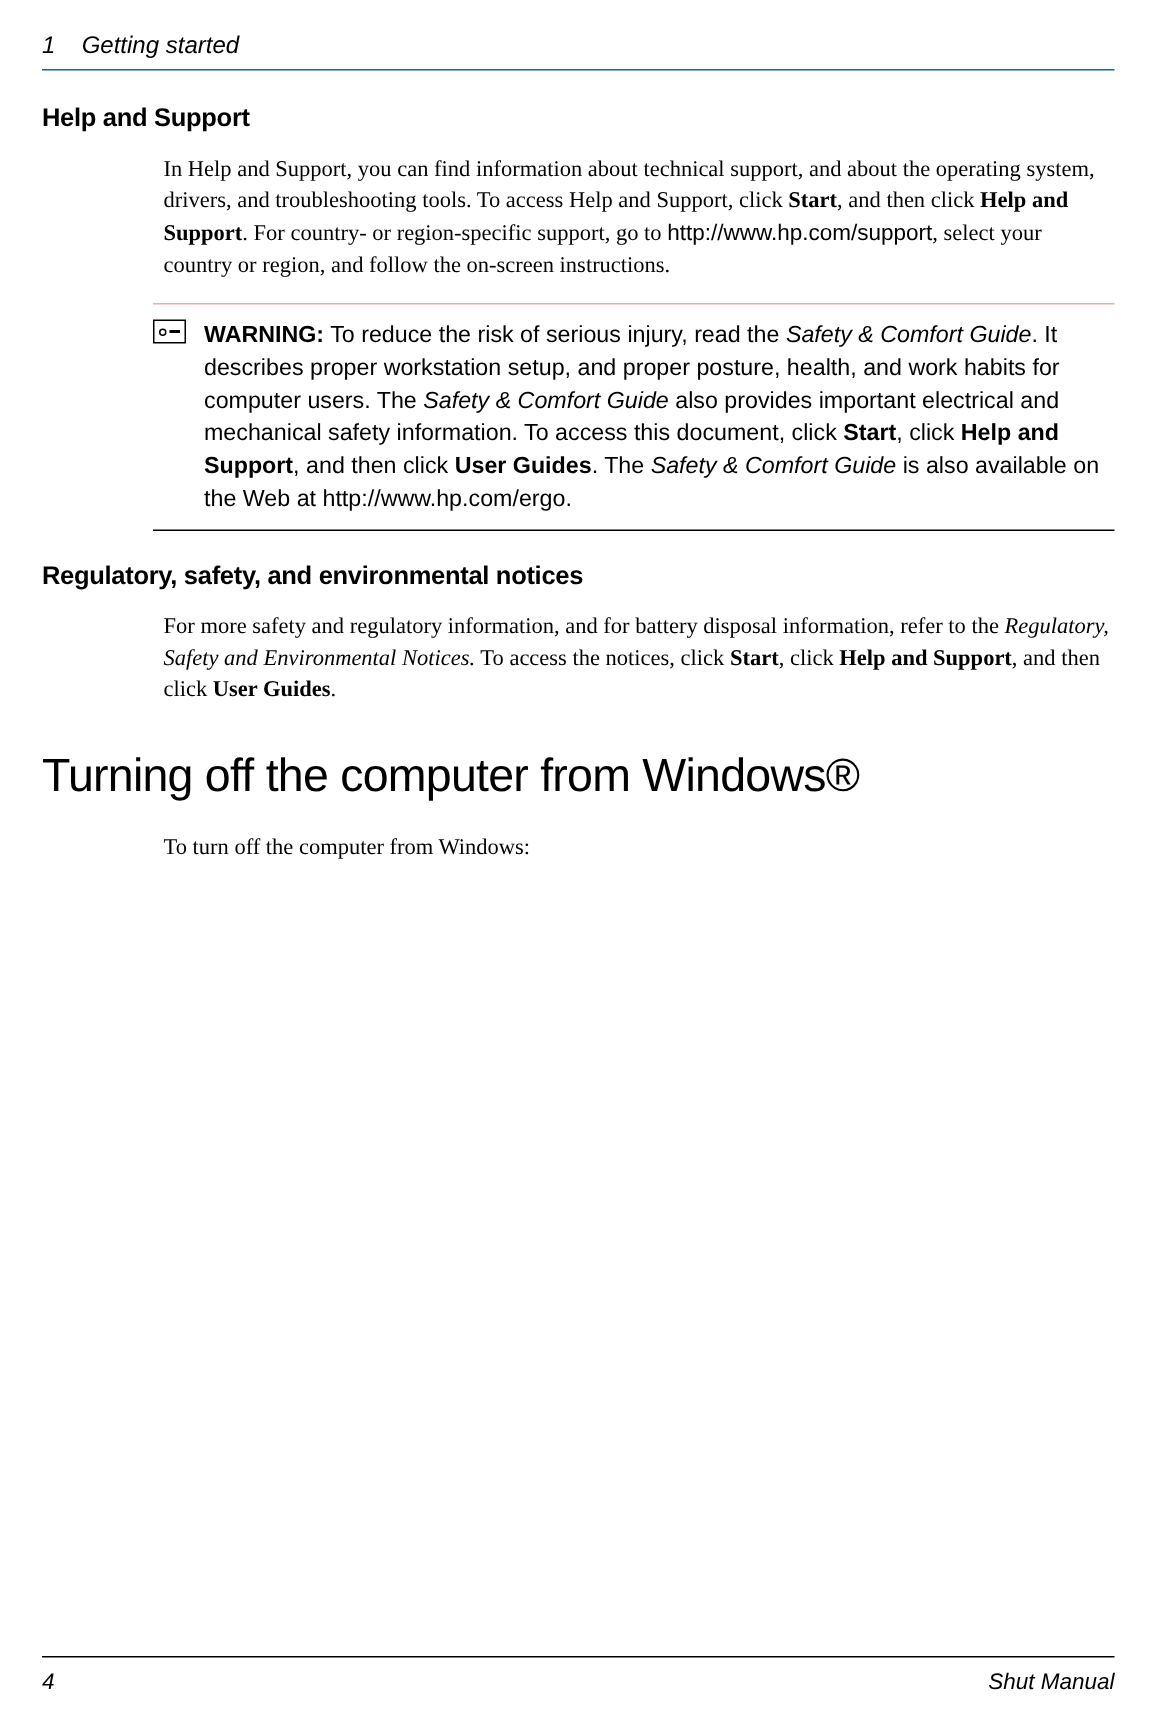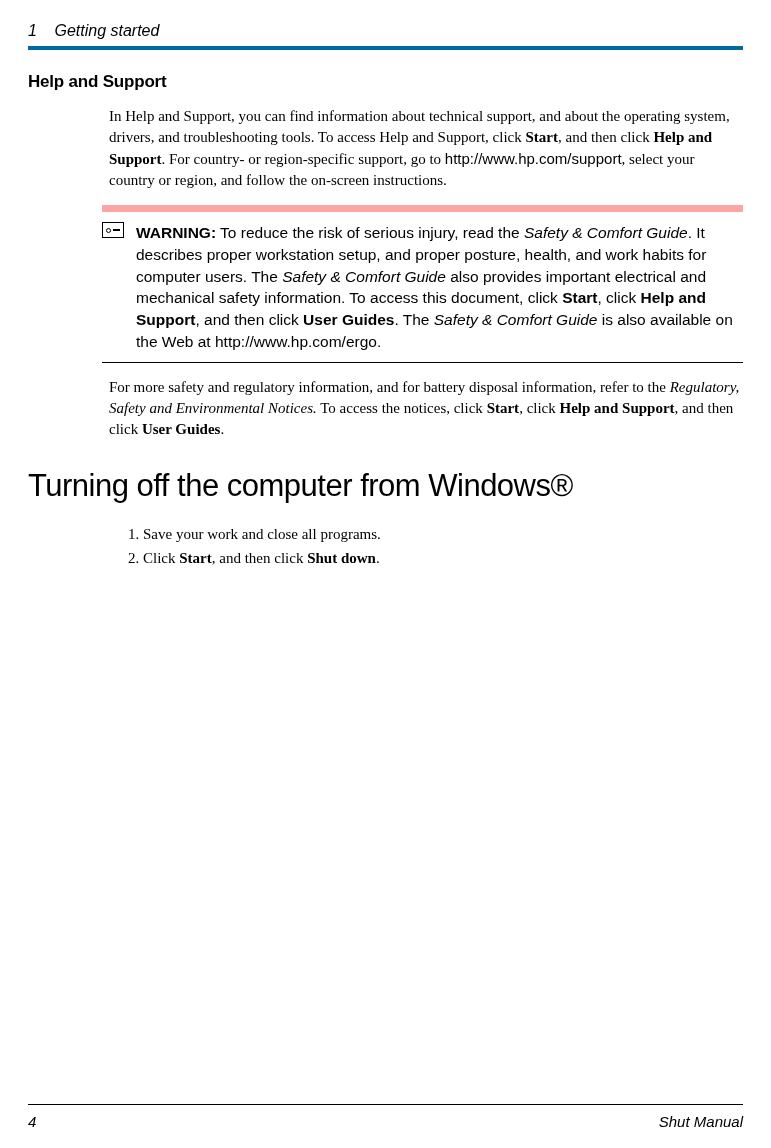--- a/index.html
+++ b/index.html
@@ -13,21 +13,21 @@
     height: 1148px;
     position: relative;
     box-sizing: border-box;
   }
   .page {
     padding: 20px 28px 0 28px;
     height: 1100px;
     box-sizing: border-box;
   }
   .top-header {
-    border-bottom: 4px solid #0369a1;
+    border-bottom: 1px solid #0369a1;
     padding-bottom: 4px;
     margin-bottom: 20px;
     font-family: 'Arial Narrow', Arial, sans-serif;
     font-style: italic;
     font-size: 16px;
     font-weight: 300;
   }
   .top-header .chap-num {
     display: inline-block;
     width: 22px;
@@ -51,21 +51,21 @@
   }
   p {
     margin: 8px 0;
   }
   .serif-bold { font-weight: bold; }
   .serif-italic { font-style: italic; }
   .sans-bold { font-family: 'Arial Narrow', Arial, sans-serif; font-weight: bold; }
   .sans-italic { font-family: 'Arial Narrow', Arial, sans-serif; font-style: italic; }
   .url { font-family: 'Arial Narrow', Arial, sans-serif; }
   .warning-box {
-    border-top: 7px solid #fca5a5;
+    border-top: 1px solid #fca5a5;
     border-bottom: 1px solid #000;
     margin: 14px 0 14px 74px;
     padding: 10px 0;
     position: relative;
   }
   .warning-icon {
     position: absolute;
     left: 0;
     top: 10px;
     width: 22px;
@@ -133,36 +133,32 @@
     </p>
   </div>
 
   <div class="warning-box">
     <span class="warning-icon"></span>
     <div class="warning-text">
       <span class="sans-bold">WARNING:</span><span> To reduce the risk of serious injury, read the </span><span class="sans-italic">Safety &amp; Comfort Guide</span><span>. It describes proper workstation setup, and proper posture, health, and work habits for computer users. The </span><span class="sans-italic">Safety &amp; Comfort Guide</span><span> also provides important electrical and mechanical safety information. To access this document, click </span><span class="sans-bold">Start</span><span>, click </span><span class="sans-bold">Help and Support</span><span>, and then click </span><span class="sans-bold">User Guides</span><span>. The </span><span class="sans-italic">Safety &amp; Comfort Guide</span><span> is also available on the Web at </span><span>http://www.hp.com/ergo</span><span>.</span>
     </div>
   </div>
 
+  <div class="h2">Regulatory, safety, and environmental notices</div>
 
   <div class="body-block">
     <p>
       <span>For more safety and regulatory information, and for battery disposal information, refer to the </span><span class="serif-italic">Regulatory, Safety and Environmental Notices.</span><span> To access the notices, click </span><span class="serif-bold">Start</span><span>, click </span><span class="serif-bold">Help and Support</span><span>, and then click </span><span class="serif-bold">User Guides</span><span>.</span>
     </p>
   </div>
 
   <div class="h1">Turning off the computer from Windows®</div>
 
   <div class="body-block">
-    <ol>
-      <li><span>Save your work and close all programs.</span></li>
-      <li>
-        <span>Click </span><span class="serif-bold">Start</span><span>, and then click </span><span class="serif-bold">Shut down</span><span>.</span>
-      </li>
-    </ol>
+    <p>To turn off the computer from Windows:</p>
   </div>
 
 </div>
 
 <div class="footer">
   <span>4</span>
   <span>Shut Manual</span>
 </div>
 
 </body></html>

